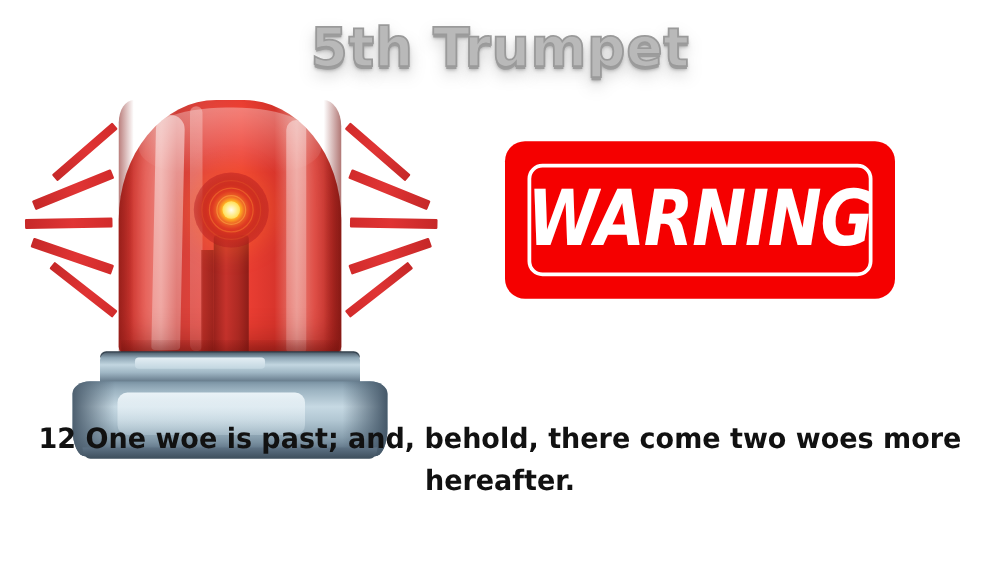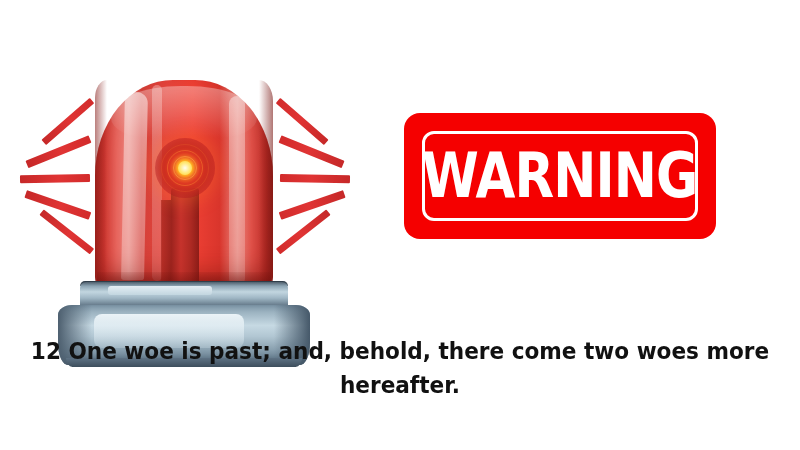--- a/index.html
+++ b/index.html
@@ -253,20 +253,21 @@
   .warning-sign {
     position: absolute;
     left: 404px;
     top: 113px;
     width: 312px;
     height: 126px;
     background: #f50000;
     border-radius: 16px;
     box-sizing: border-box;
     padding: 18px;
+    font-style: italic;
   }
   .warning-inner {
     width: 100%;
     height: 100%;
     box-sizing: border-box;
     border: 3px solid #ffffff;
     border-radius: 12px;
     background: #f50000;
     display: flex;
     align-items: center;
@@ -298,20 +299,21 @@
     transform: scaleX(0.96);
     transform-origin: center top;
     user-select: none;
   }
 </style>
 </head>
 <body>
 
 <div id="slide">
 
+  <div class="title">5th Trumpet</div>
 
   <div class="siren">
 
     <div class="rays">
 
       <div class="ray" style="left:6px; top:35px; width:64px; height:7px; transform:rotate(-41deg); transform-origin:right center;"></div>
       <div class="ray" style="left:0px; top:73px; width:68px; height:8px; transform:rotate(-22deg); transform-origin:right center;"></div>
       <div class="ray" style="left:-2px; top:112px; width:70px; height:8px; transform:rotate(-1deg); transform-origin:right center;"></div>
       <div class="ray" style="left:0px; top:150px; width:68px; height:8px; transform:rotate(19deg); transform-origin:right center;"></div>
       <div class="ray" style="left:6px; top:186px; width:64px; height:7px; transform:rotate(38deg); transform-origin:right center;"></div>

